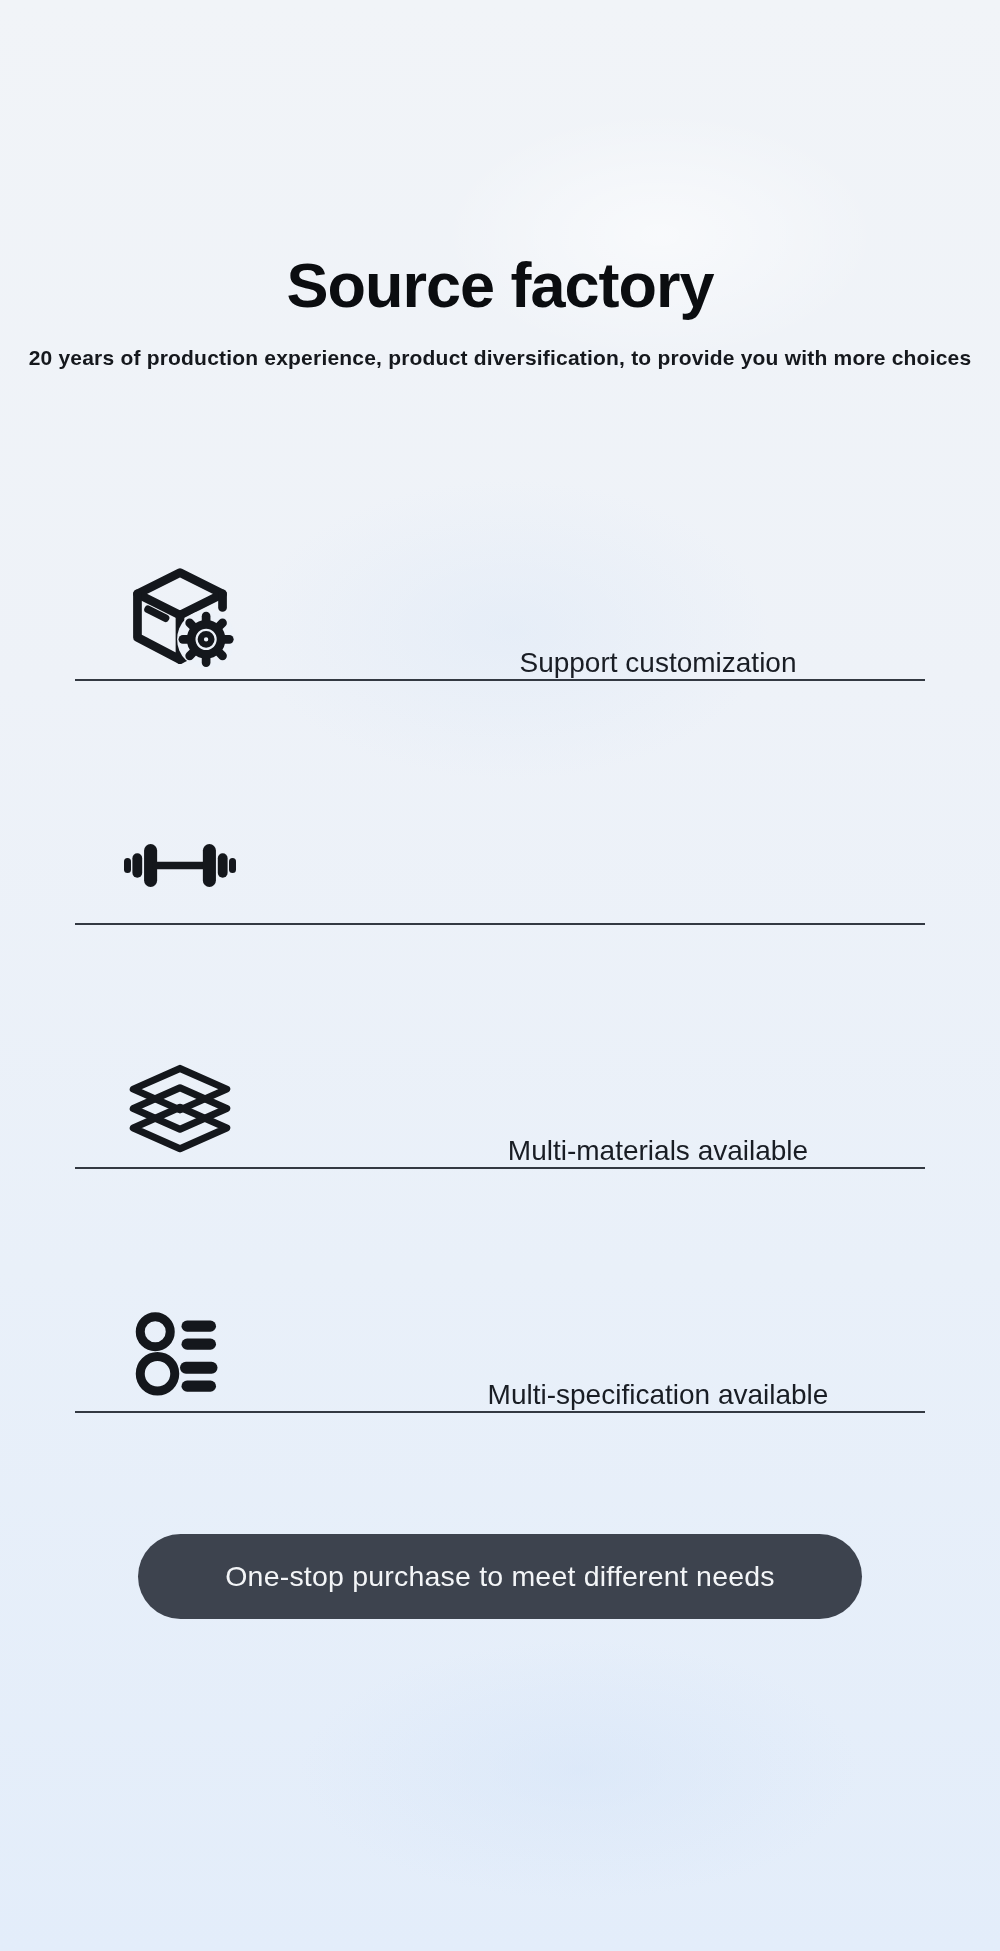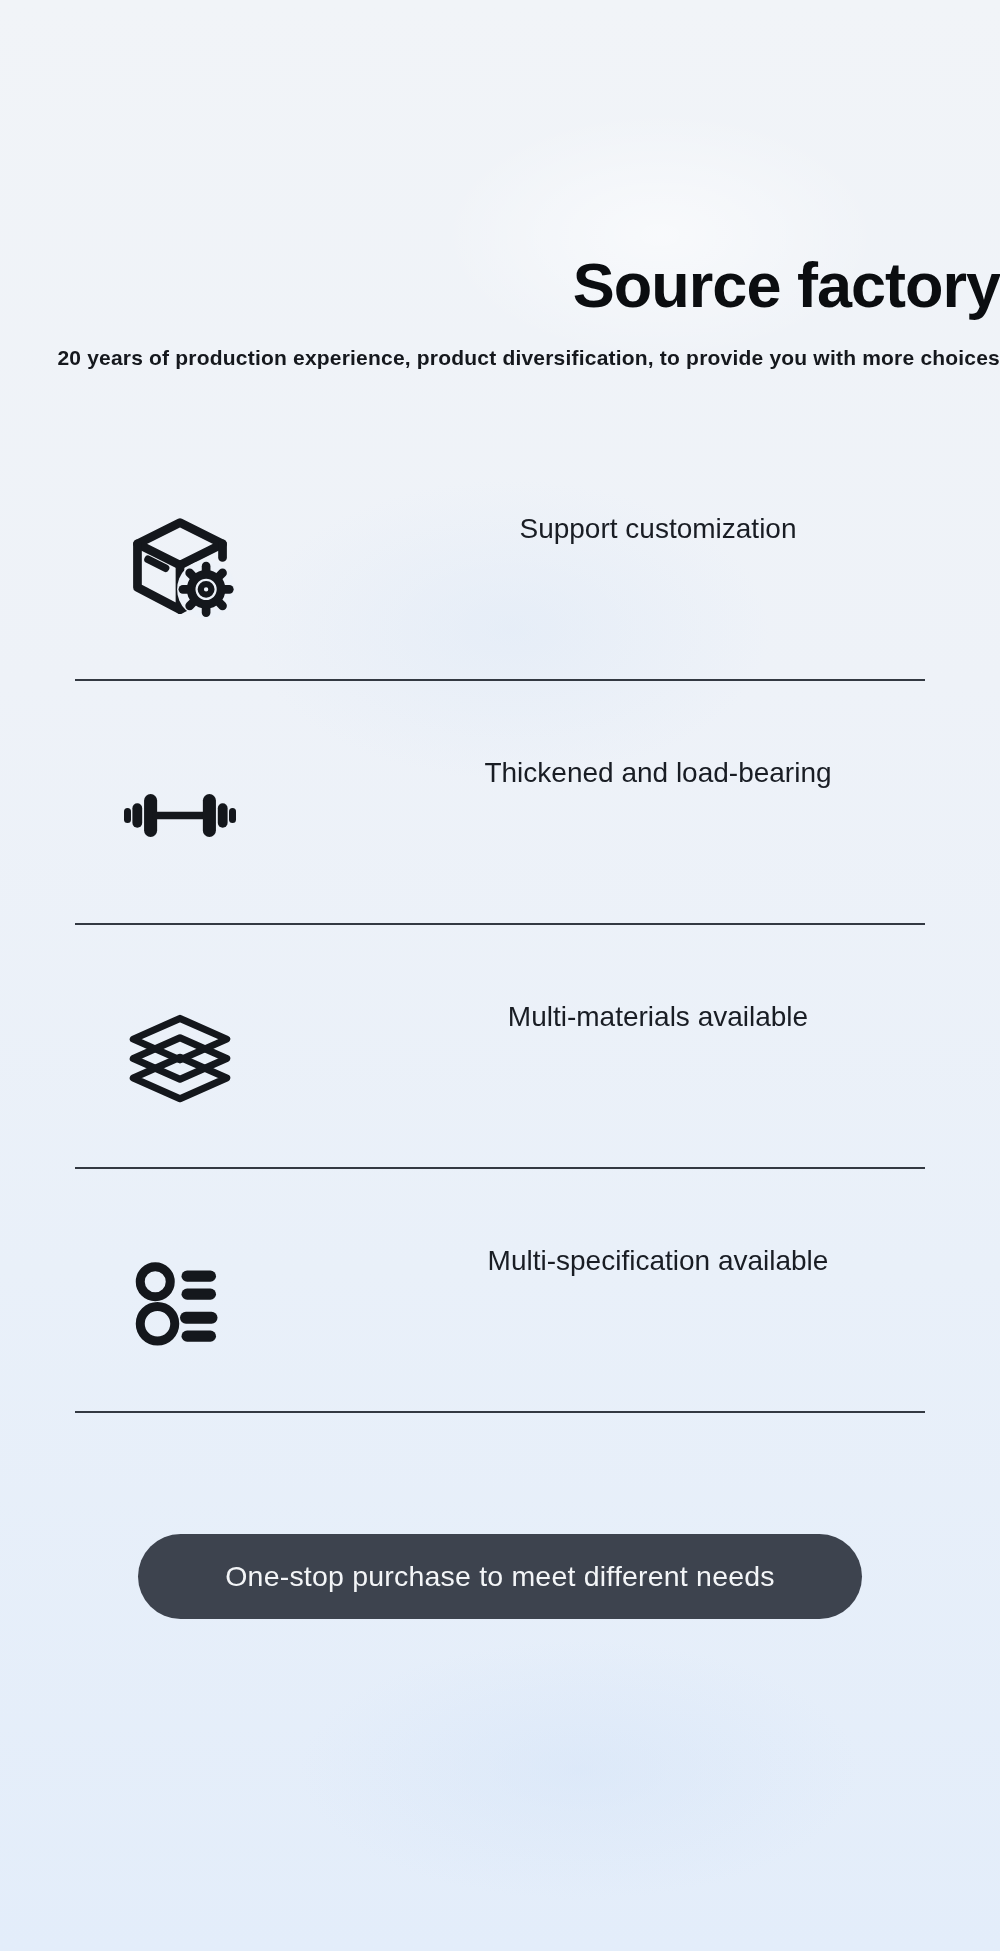--- a/index.html
+++ b/index.html
@@ -21,26 +21,26 @@
     background:linear-gradient(180deg, var(--bg-top) 0%, #eef2f8 35%, #e9f0f9 65%, var(--bg-bottom) 100%);
   }
   .bg-blob { position:absolute; border-radius:50%; pointer-events:none; }
   .blob-1 { left:440px; top:110px; width:440px; height:250px;
     background:radial-gradient(closest-side, rgba(255,255,255,0.55), rgba(255,255,255,0)); }
   .blob-2 { left:250px; top:480px; width:520px; height:300px;
     background:radial-gradient(closest-side, rgba(222,233,247,0.5), rgba(222,233,247,0)); }
   .blob-3 { left:300px; top:1640px; width:560px; height:260px;
     background:radial-gradient(closest-side, rgba(213,228,248,0.5), rgba(213,228,248,0)); }
 
-  .header { position:relative; padding-top:252px; text-align:right; }
+  .header { position:relative; padding-top:252px; text-align:center; }
   .title { font-size:63px; line-height:66px; font-weight:bold; letter-spacing:-1px; color:var(--title-color); }
   .subtitle { margin-top:27px; font-size:21px; line-height:25px; color:var(--text-color); letter-spacing:0.2px;font-weight:bold; }
 
   .features { position:relative; margin:67px 75px 0; }
-  .feature-row { height:244px; display:flex; align-items:flex-start; padding-top:76px; }
+  .feature-row { height:244px; display:flex; align-items:flex-end; padding-top:76px; }
   .feature-row.divided { border-bottom:2px solid var(--divider-color); }
   .icon-box { flex:0 0 auto; width:116px; height:116px; margin-left:47px;
     display:flex; align-items:center; justify-content:center; }
   .label-box { flex:1; margin-left:153px; text-align:center;
     font-size:28px; color:var(--label-color); }
 
   .cta {
     width:724px; height:85px; margin:121px auto 0; border-radius:43px;
     background:var(--button-bg); color:var(--button-text);
     display:flex; align-items:center; justify-content:center;
@@ -102,21 +102,20 @@
             <rect x="0" y="15" width="7.5" height="16" rx="3.75"></rect>
             <rect x="9" y="10" width="10.5" height="26" rx="5.25"></rect>
             <rect x="21.5" y="0" width="14" height="46" rx="7"></rect>
             <rect x="30" y="19" width="60" height="8" rx="4"></rect>
             <rect x="84.5" y="0" width="14" height="46" rx="7"></rect>
             <rect x="100.5" y="10" width="10.5" height="26" rx="5.25"></rect>
             <rect x="112.5" y="15" width="7.5" height="16" rx="3.75"></rect>
           </g>
         </svg>
       </div>
-      <div class="label-box">Thickened and load-bearing</div>
     </div>
 
     <div class="feature-row divided">
       <div class="icon-box">
         <svg width="106" height="90" viewBox="0 0 120 102">
           <g class="stroke" stroke-width="8" stroke-linejoin="round">
             <path d="M60 5 L113 28.5 L60 52 L7 28.5 Z"></path>
             <path d="M60 27 L113 50.5 L60 74 L7 50.5 Z"></path>
             <path d="M60 49 L113 72.5 L60 96 L7 72.5 Z"></path>
           </g>

